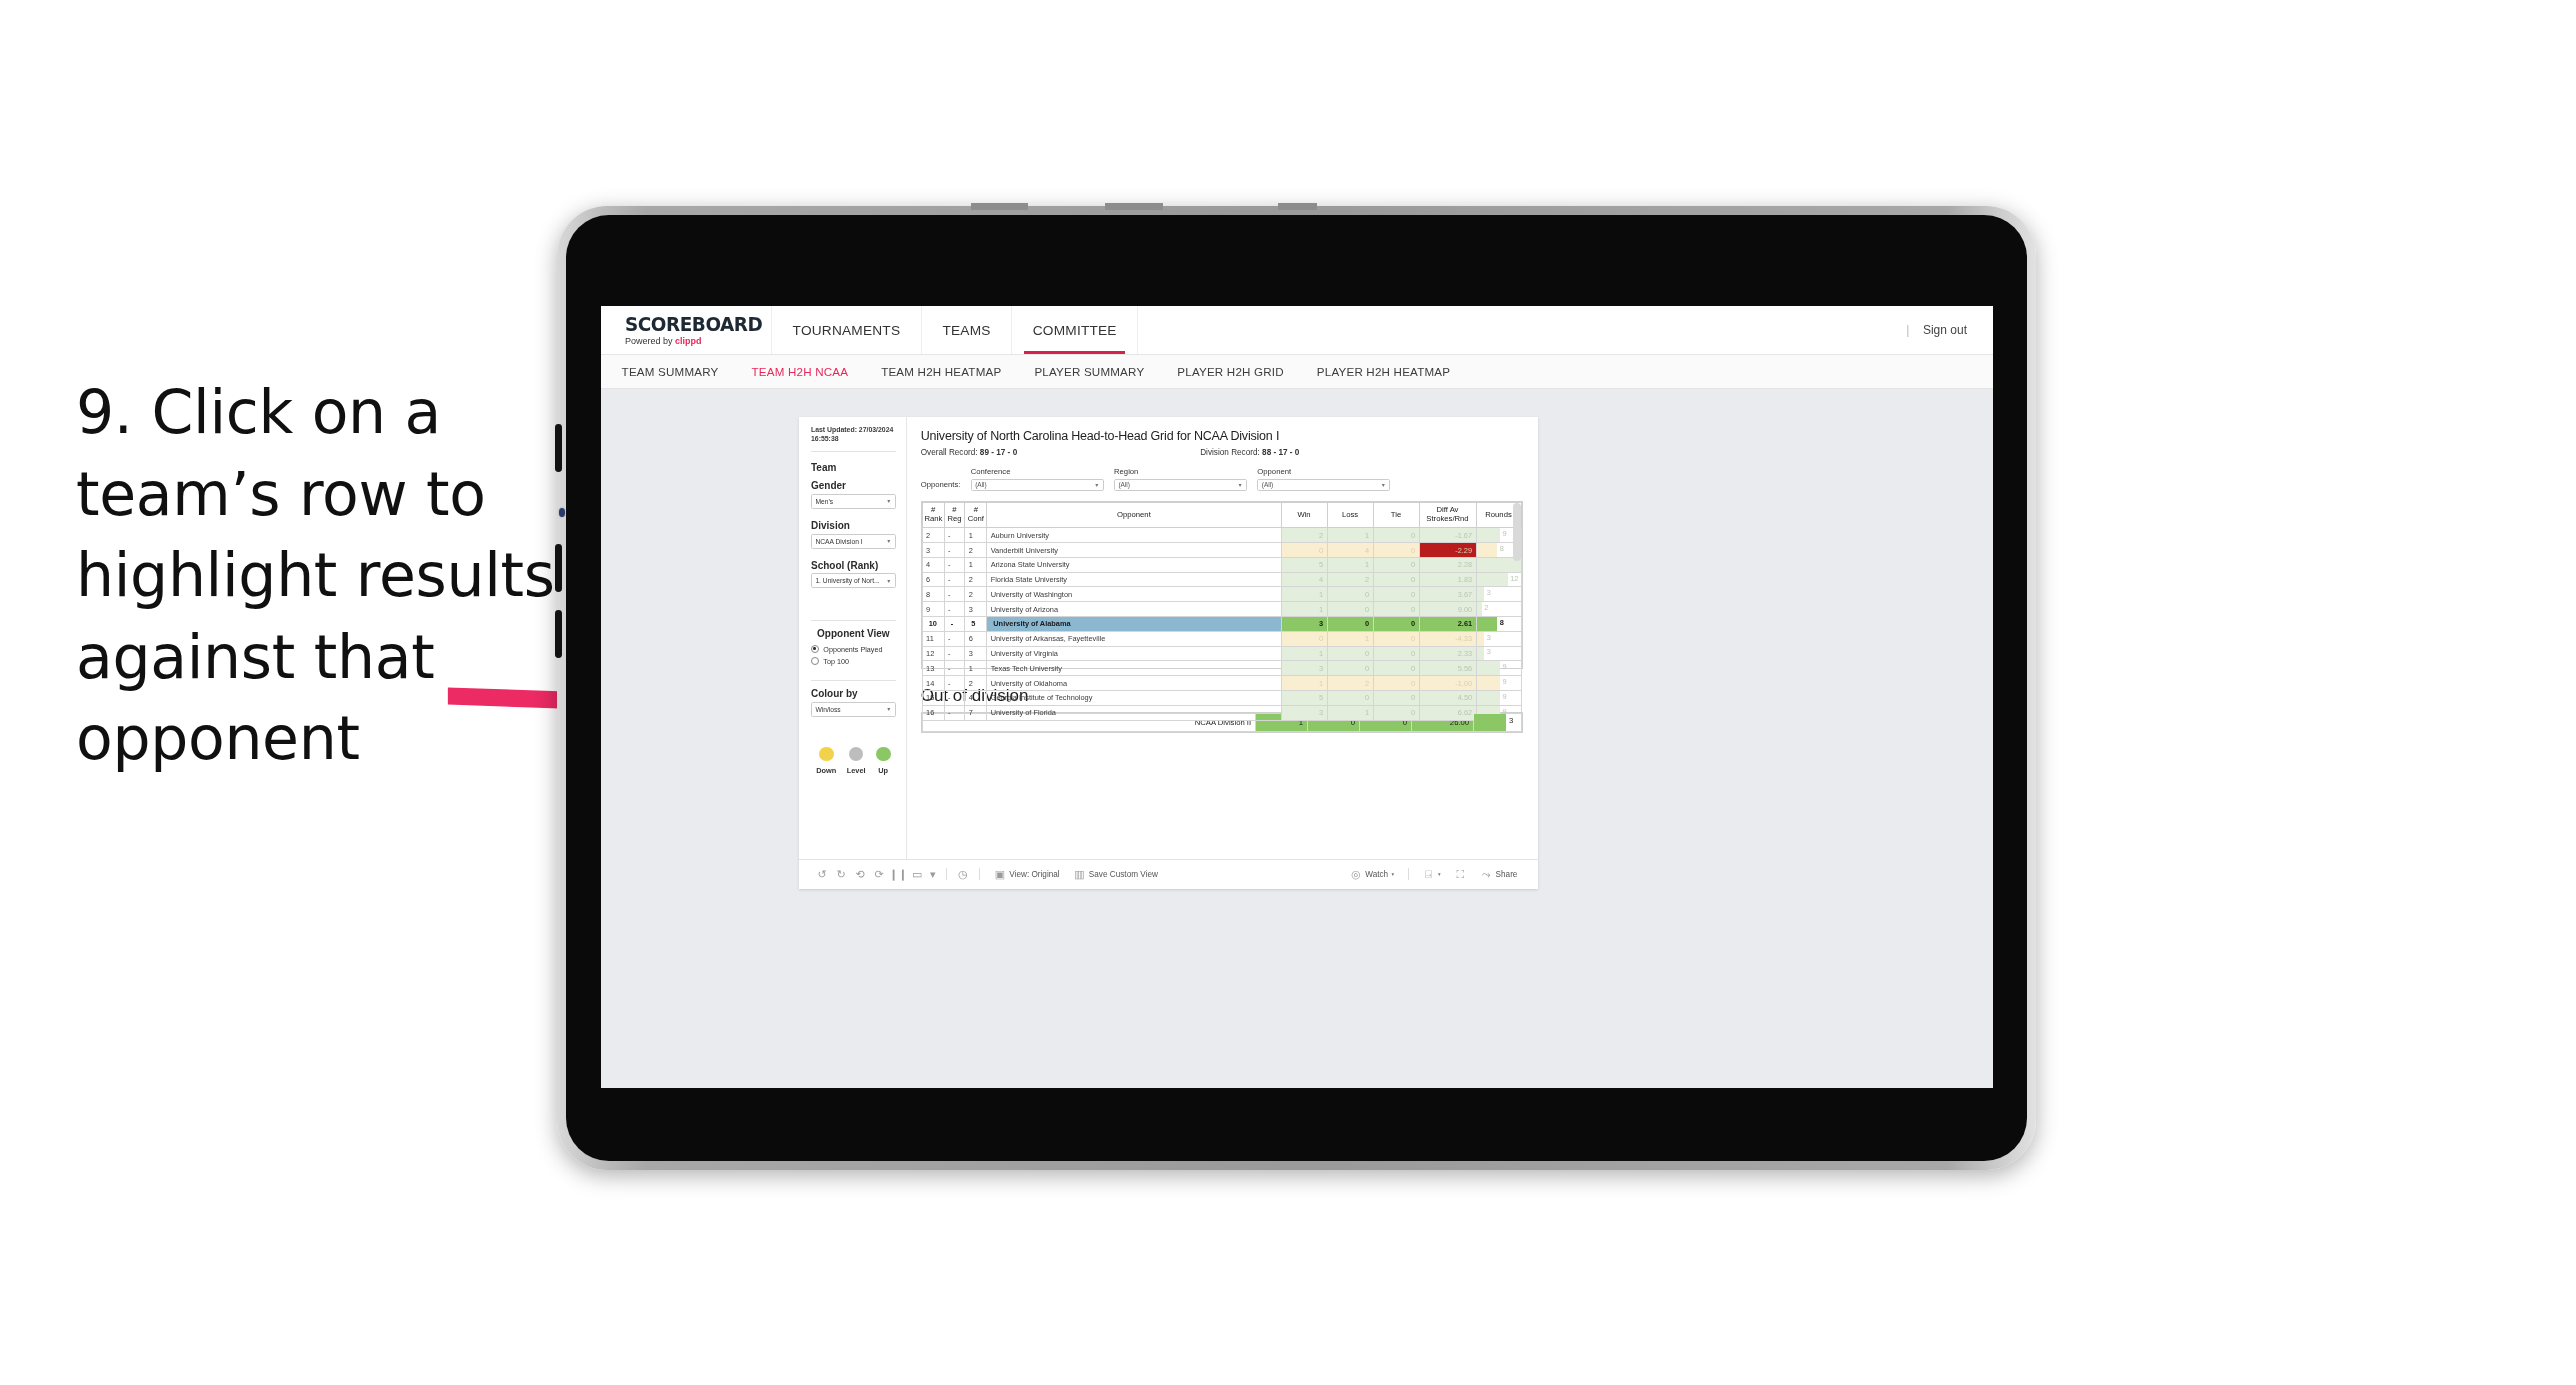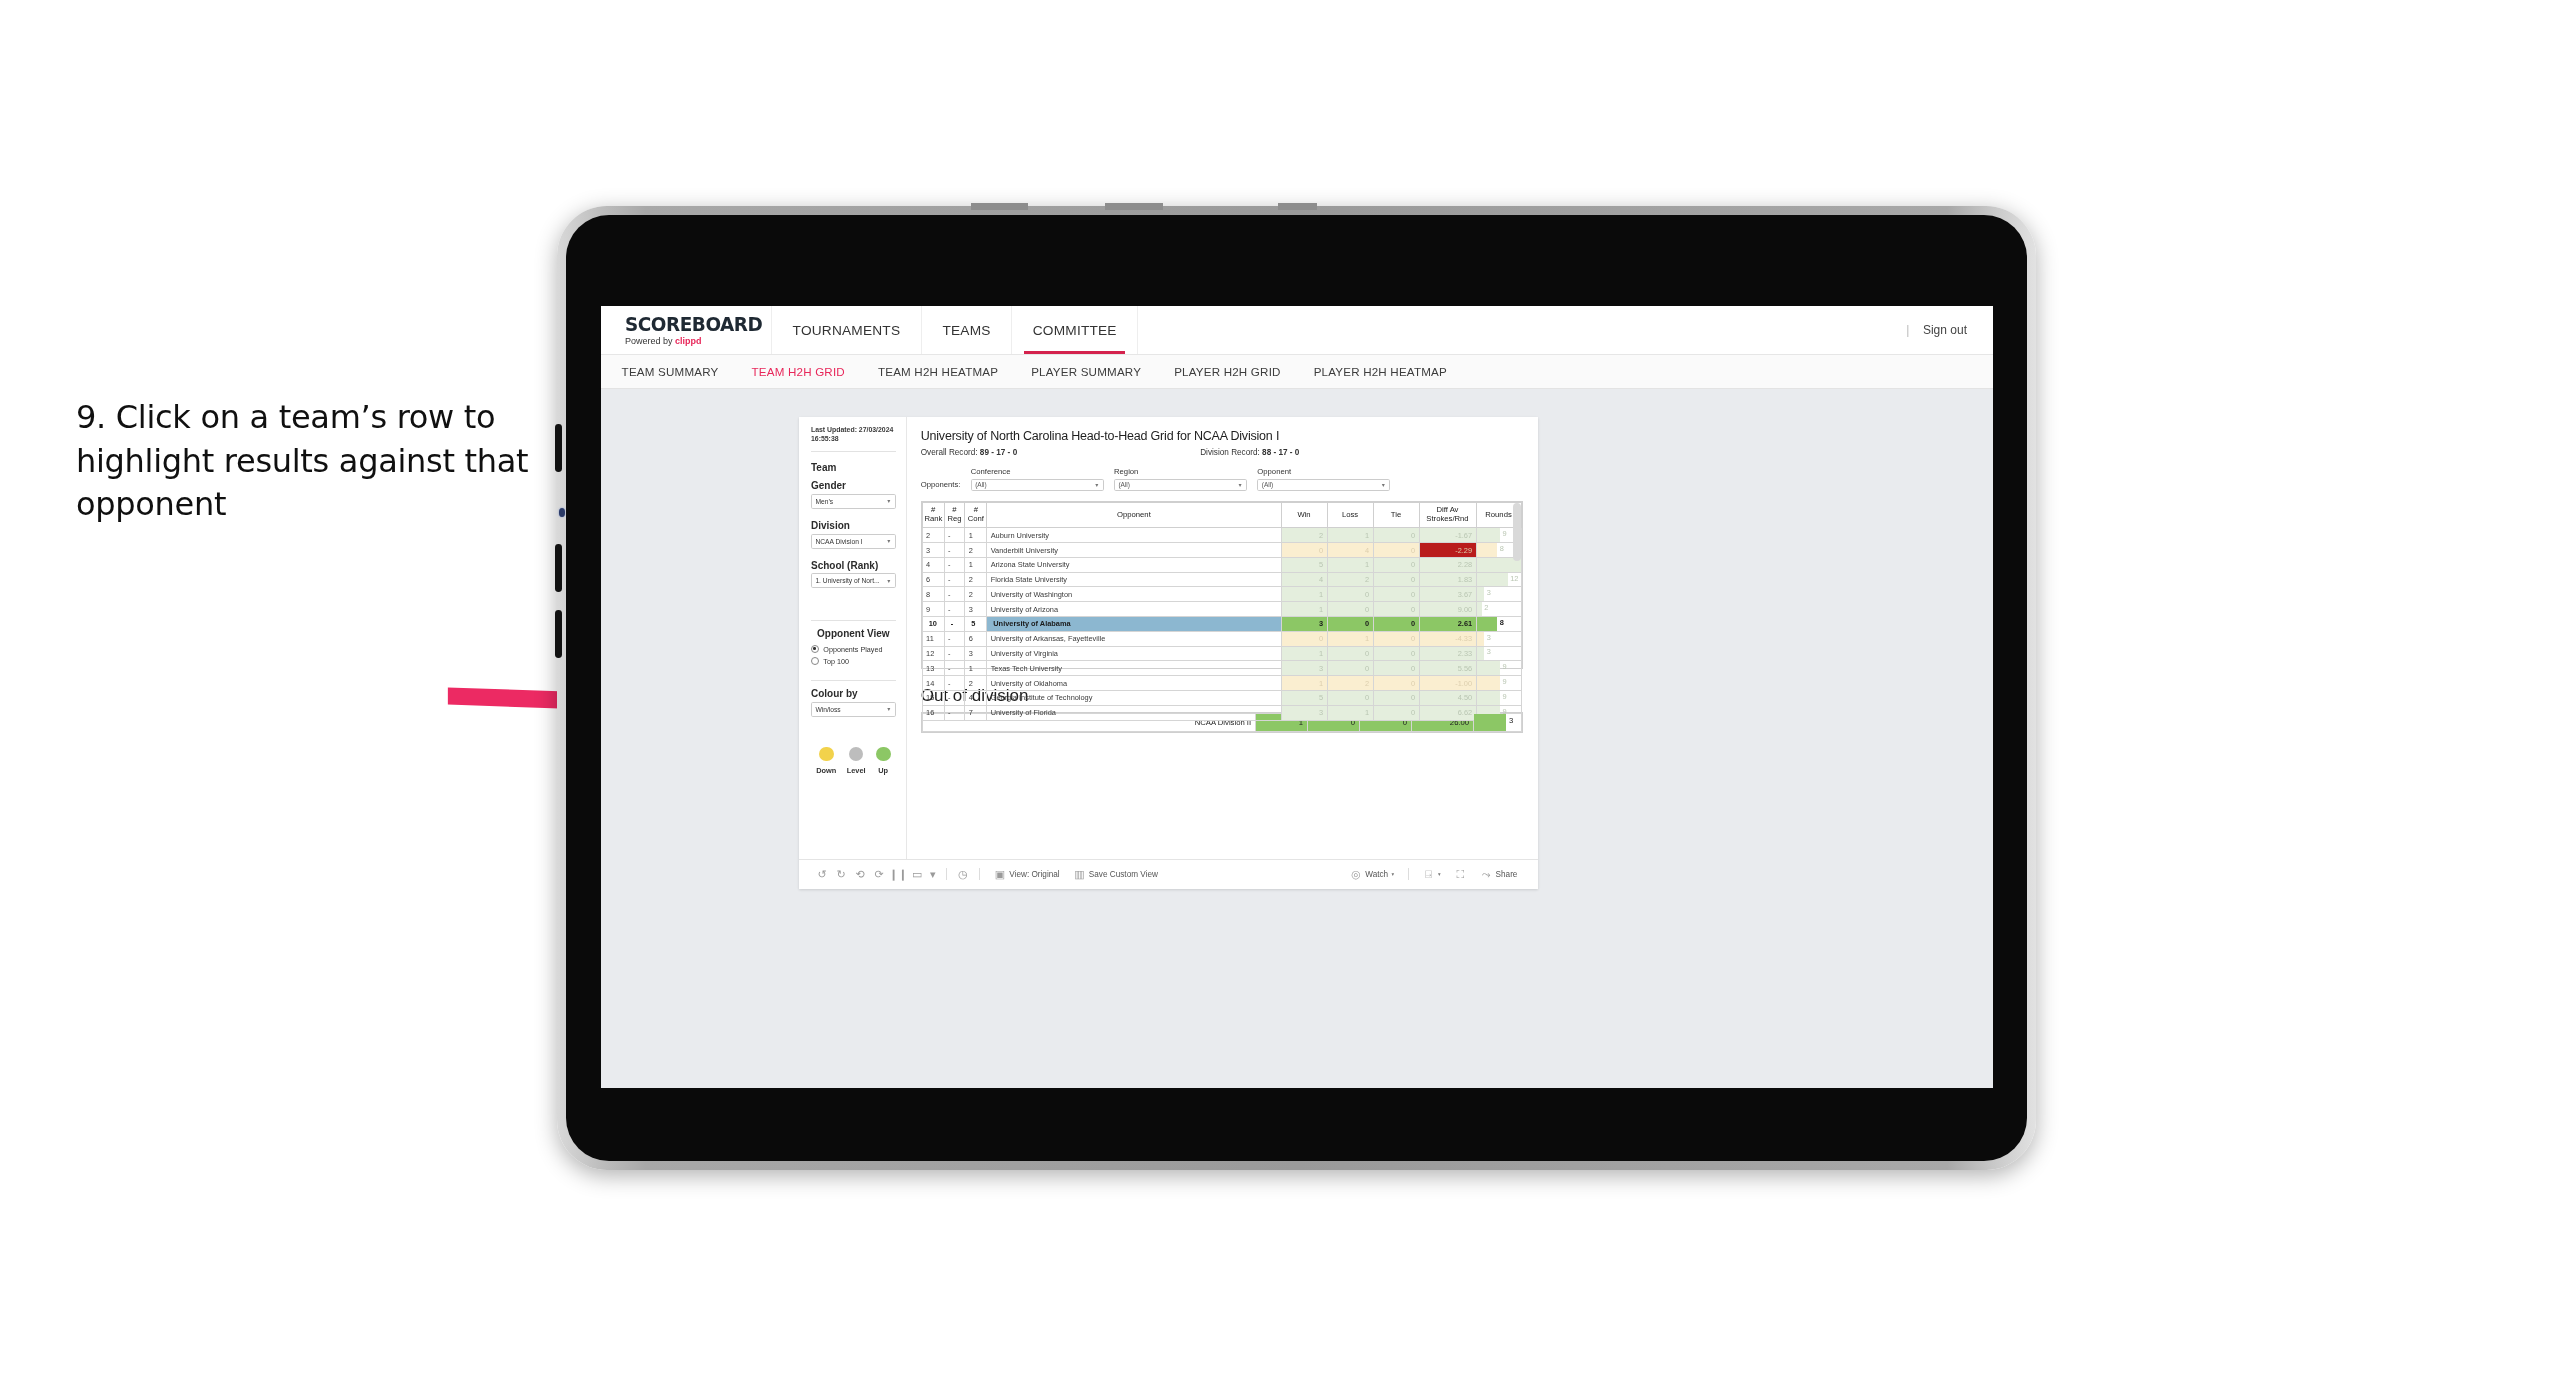--- a/index.html
+++ b/index.html
@@ -1,22 +1,22 @@
 <!DOCTYPE html>
 <html style="font-size:13.7px"><head>
 <meta charset="utf-8">
 <style>
   html,body{margin:0;padding:0;background:#ffffff;}
   body{width:2576px;height:1385px;position:relative;overflow:hidden;
        font-family:"Liberation Sans", sans-serif;}
 
   
   #annotation{
-    position:absolute;left:76px;top:396px;width:481px;
-    font-size:32px;line-height:1.36;color:#101010;
+    position:absolute;left:76px;top:372px;width:481px;
+    font-size:60px;line-height:1.36;color:#101010;
     font-family:"DejaVu Sans", sans-serif;font-weight:400;
     letter-spacing:-0.3px;
   }
   #arrow{position:absolute;left:447px;top:636px;width:636px;height:120px;pointer-events:none;}
 
   
   #tablet{
     position:absolute;left:557px;top:206px;width:1479px;height:964px;
     border-radius:50px;
     background:linear-gradient(90deg,#d9d9d9 0%, #bdbdbd 3%, #a8a8a8 6%, #9a9a9a 50%, #a8a8a8 94%, #c7c7c7 97%, #e2e2e2 100%);
@@ -164,21 +164,21 @@
     <div class="topnav-item">TEAMS</div>
     <div class="topnav-item active">COMMITTEE</div>
     <div id="topnav-right">
       <span class="divider-v">|</span>
       <span>Sign out</span>
     </div>
   </div>
 
   <div id="subnav">
     <div class="subnav-item">TEAM SUMMARY</div>
-    <div class="subnav-item active">TEAM H2H GRID</div>
+    <div class="subnav-item active">TEAM H2H NCAA</div>
     <div class="subnav-item">TEAM H2H HEATMAP</div>
     <div class="subnav-item">PLAYER SUMMARY</div>
     <div class="subnav-item">PLAYER H2H GRID</div>
     <div class="subnav-item">PLAYER H2H HEATMAP</div>
   </div>
 
   <div id="workspace">
     <div id="card">
       <div id="card-body">
 

